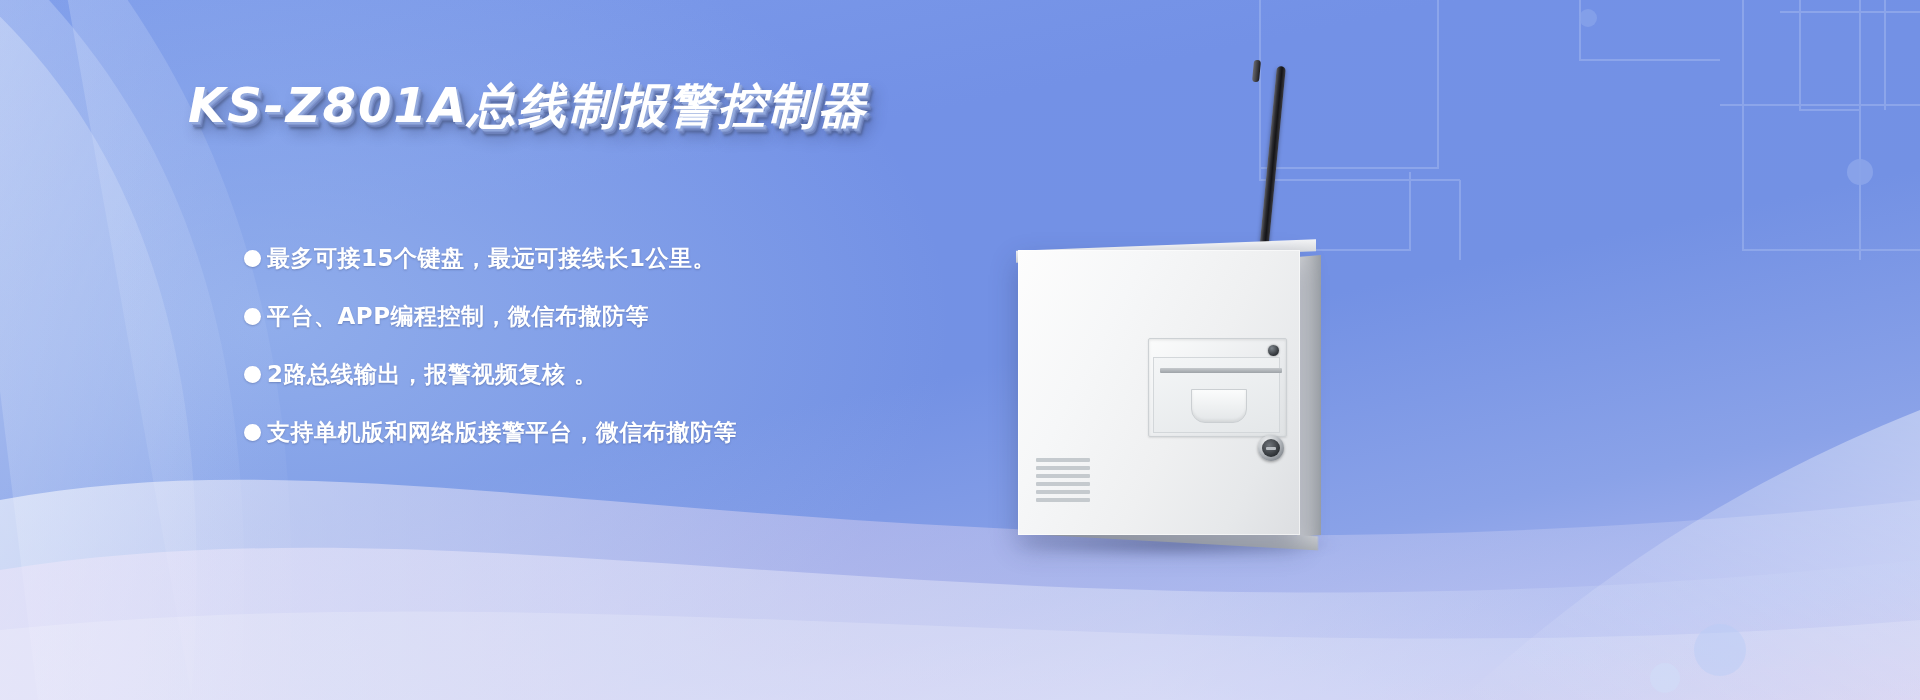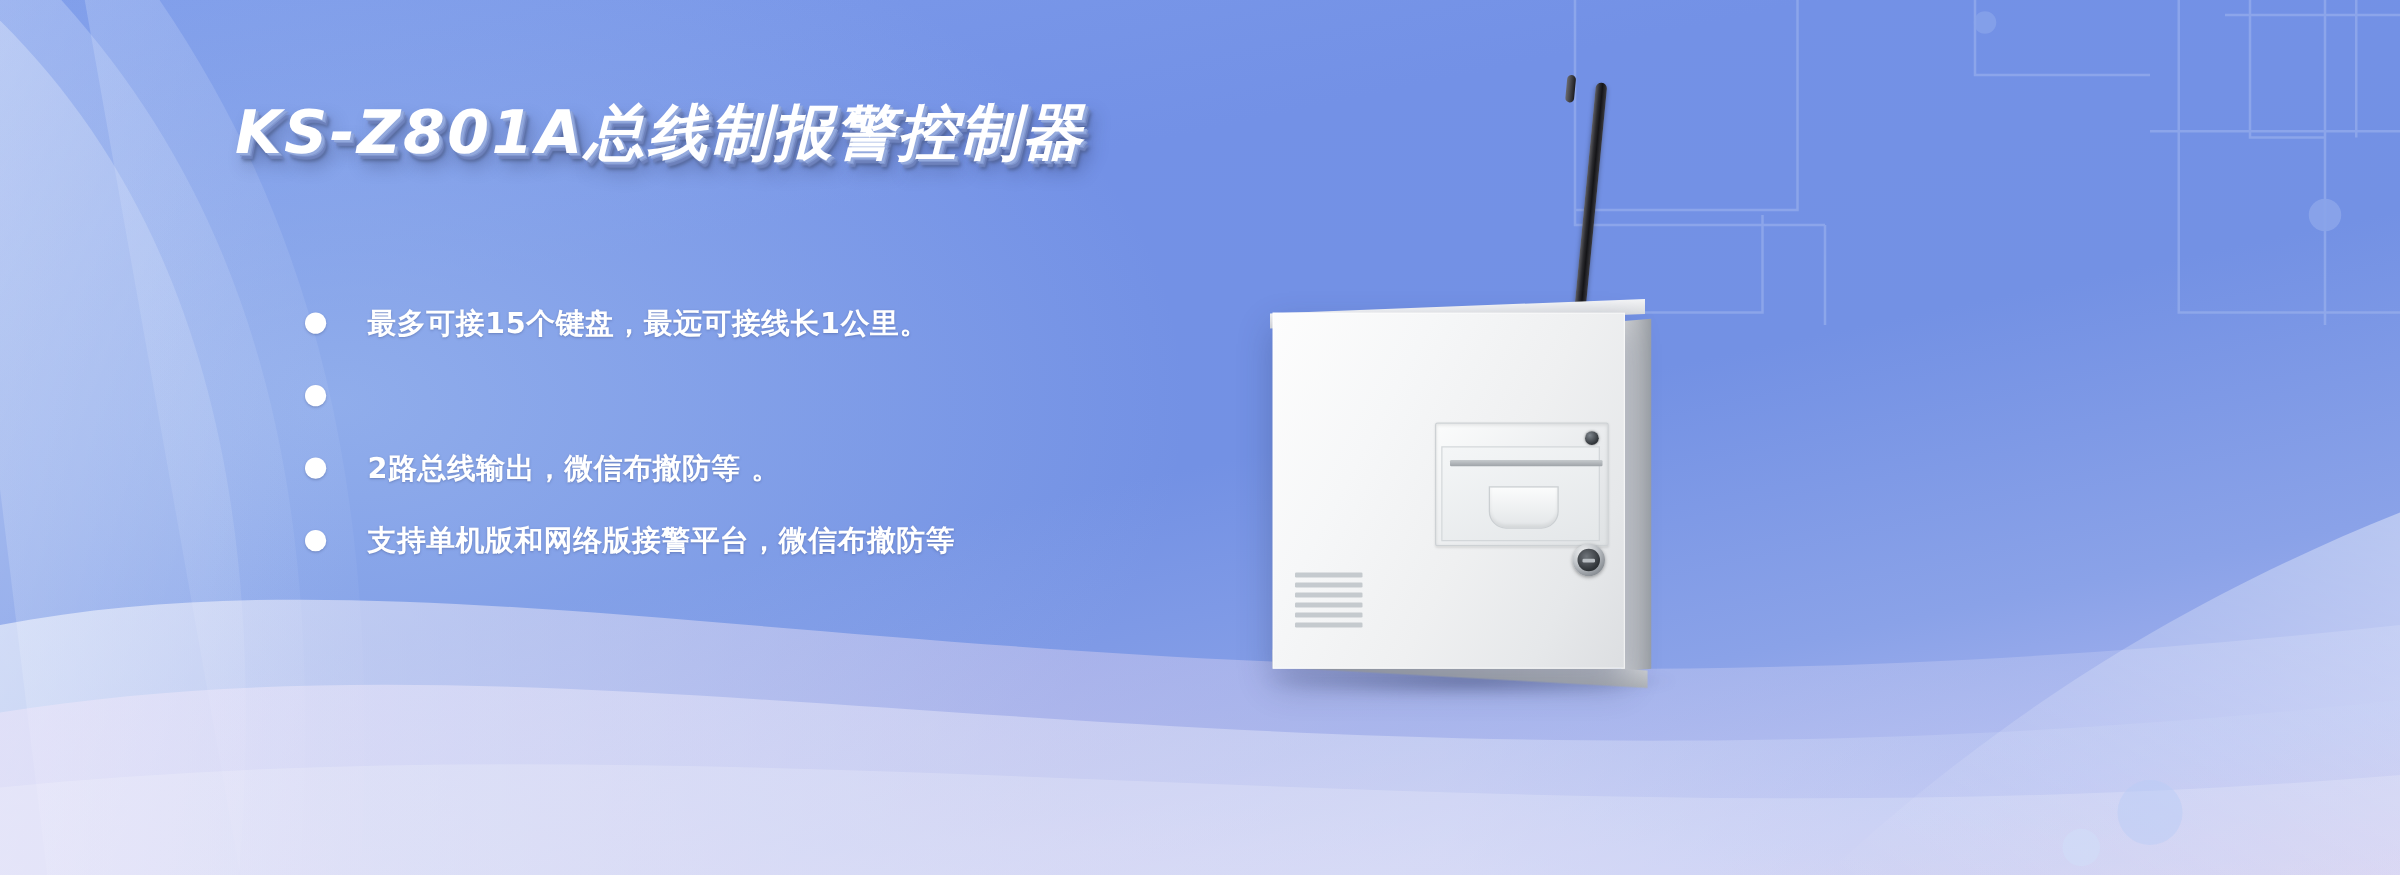--- a/index.html
+++ b/index.html
@@ -51,21 +51,20 @@
     display:flex;align-items:center;
     height:44px;
     margin-bottom:14px;
     color:#ffffff;
     font-size:23px;
     font-weight:700;
     letter-spacing:.5px;
     font-family:"DejaVu Sans","Liberation Sans",sans-serif;
     text-shadow:0 1px 2px rgba(45,60,110,.35);
     white-space:nowrap;
-    gap:27px;
   }
   .bullet{
     width:17px;height:17px;border-radius:50%;
     background:#ffffff;
     margin-right:6px;
     flex:0 0 auto;
     box-shadow:0 1px 2px rgba(45,60,110,.3);
   }
 
   
@@ -259,24 +258,25 @@
 
   <div id="title">KS-Z801A总线制报警控制器</div>
 
   <div id="features">
     <div class="feature">
       <span class="bullet"></span>
       <span>最多可接15个键盘，最远可接线长1公里。</span>
     </div>
     <div class="feature">
       <span class="bullet"></span>
+      <span>平台、APP编程控制，微信布撤防等</span>
     </div>
     <div class="feature">
       <span class="bullet"></span>
-      <span>2路总线输出，微信布撤防等 。</span>
+      <span>2路总线输出，报警视频复核 。</span>
     </div>
     <div class="feature">
       <span class="bullet"></span>
       <span>支持单机版和网络版接警平台，微信布撤防等</span>
     </div>
   </div>
 
   <div id="product">
     <div id="shadow"></div>
     <div id="antenna"></div>

